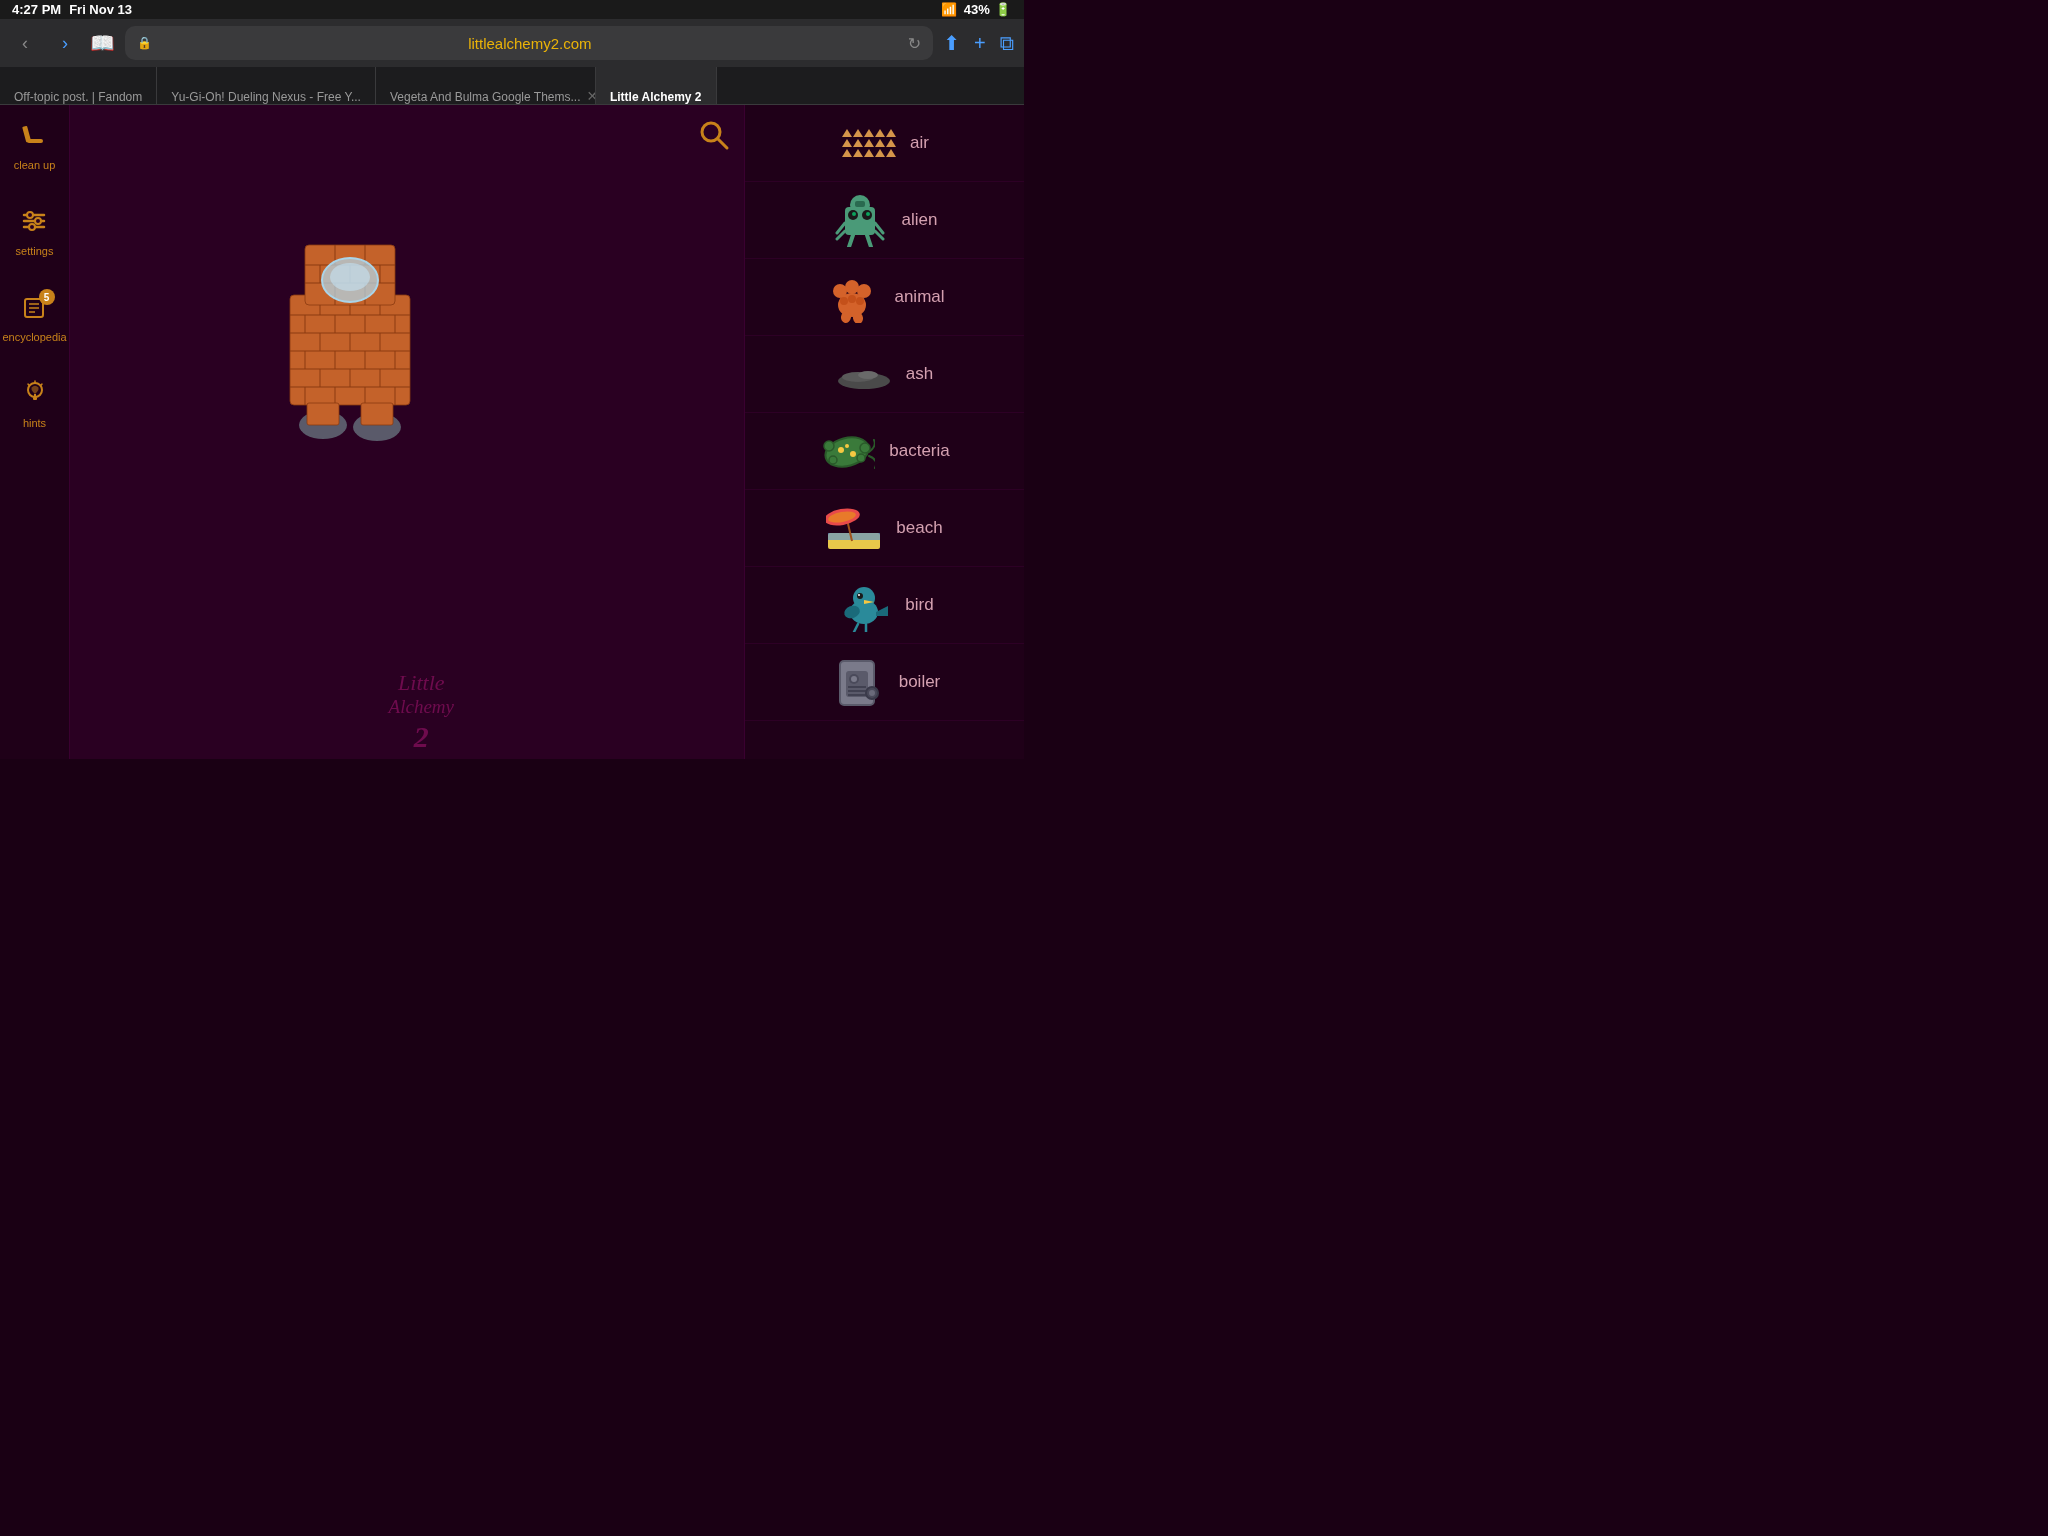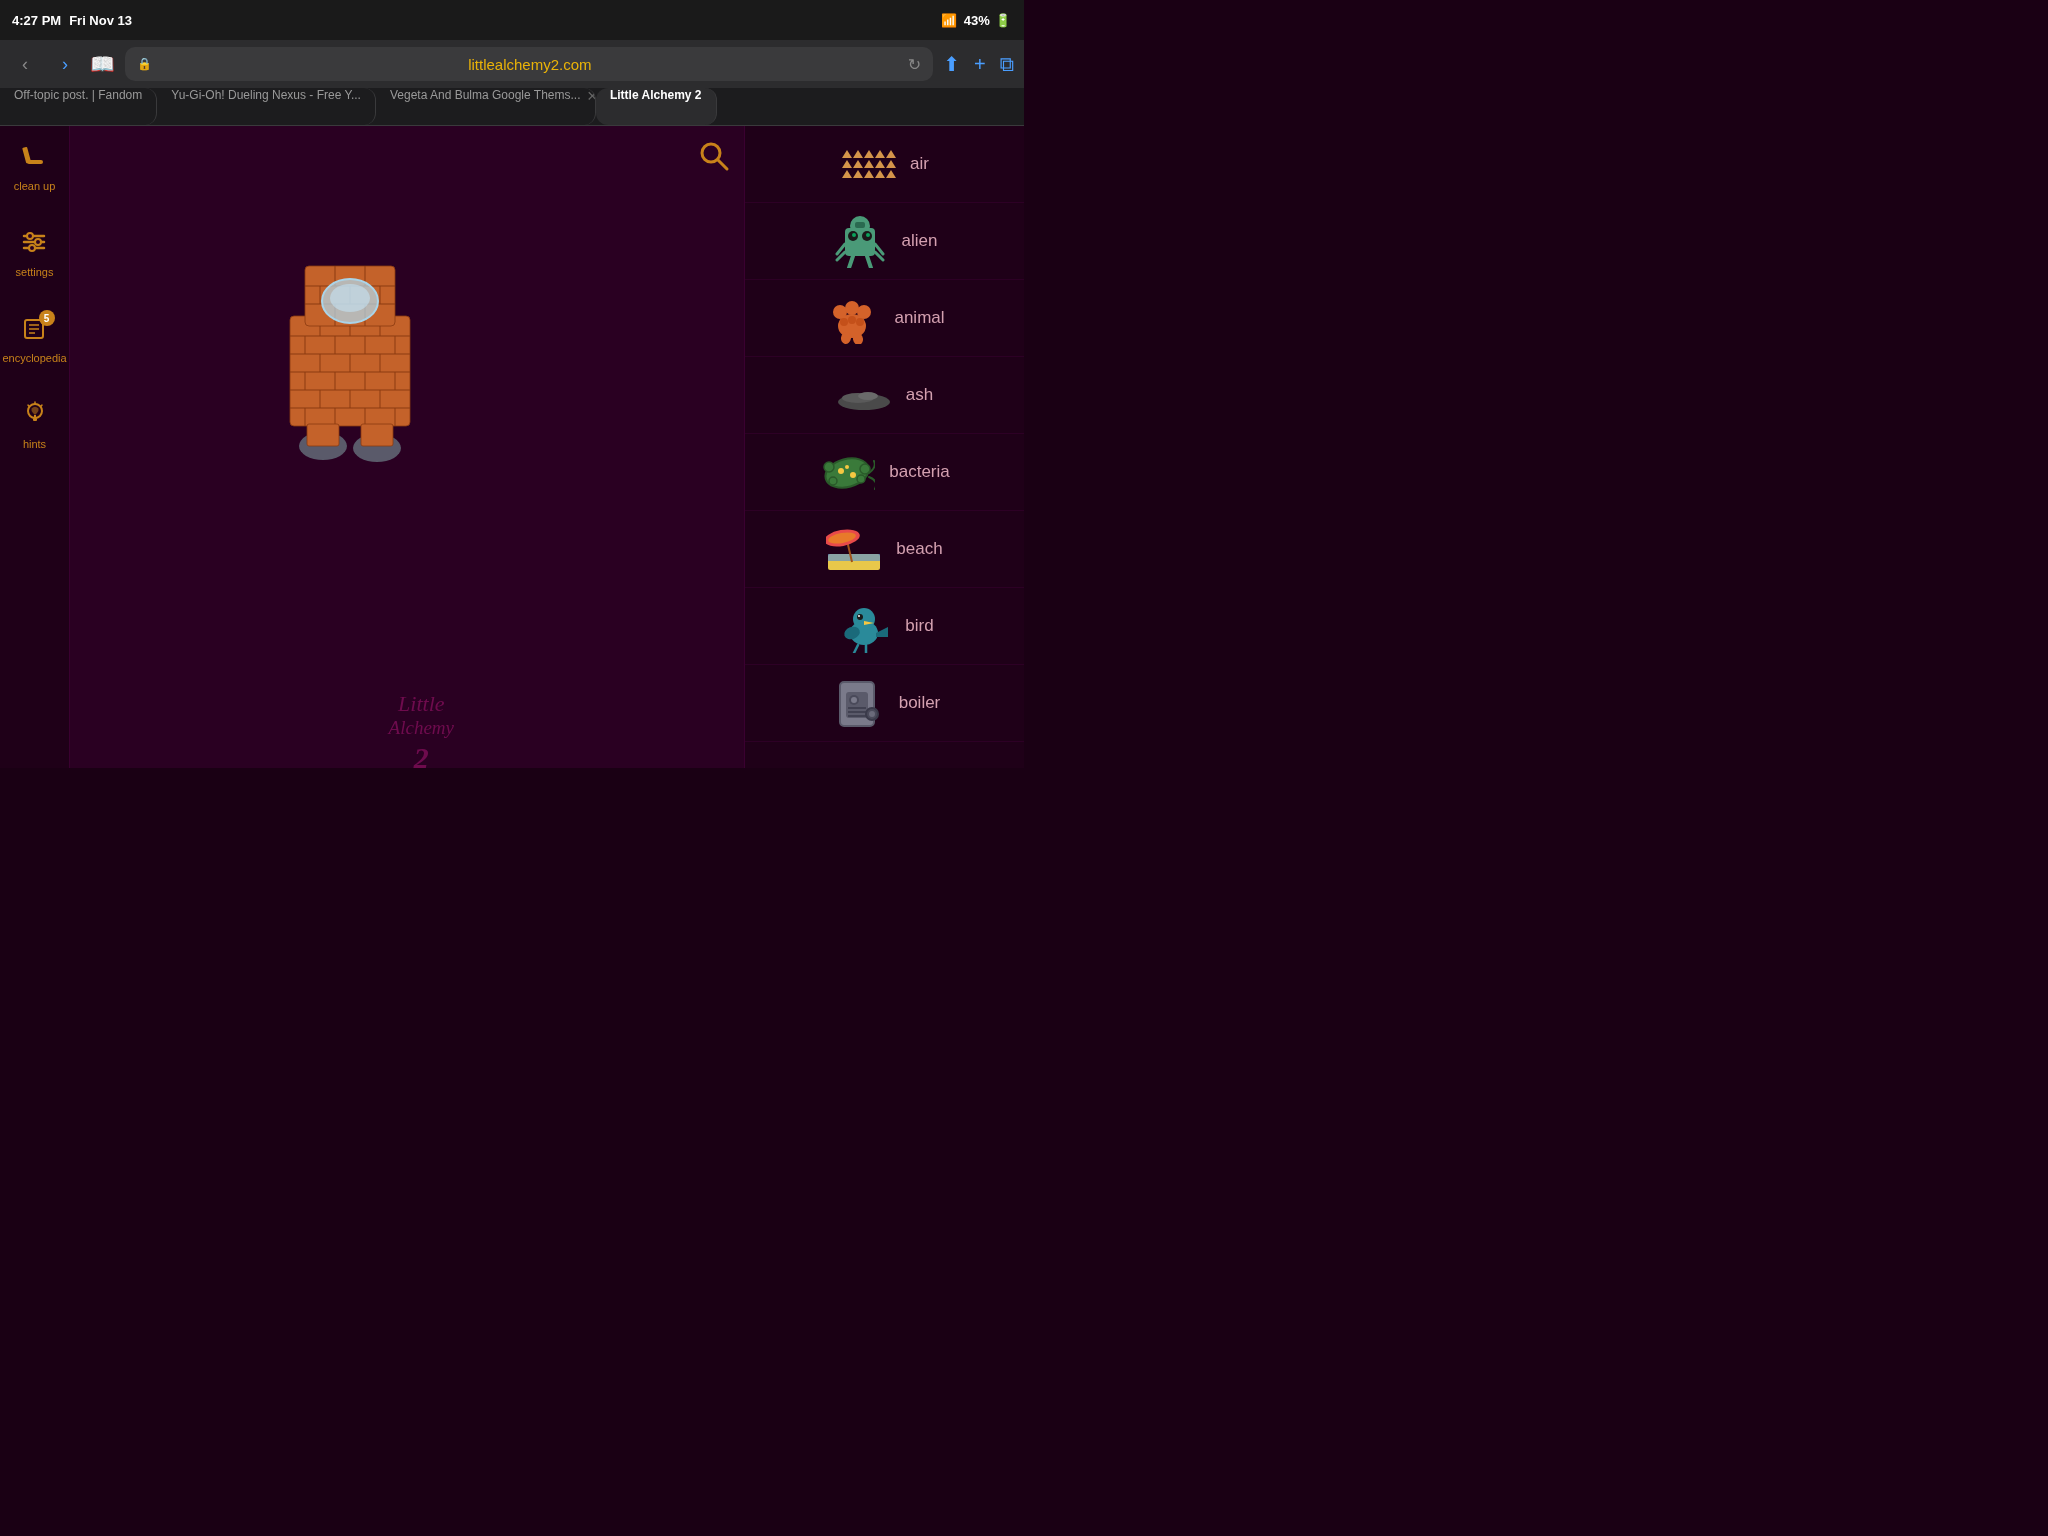--- a/index.html
+++ b/index.html
@@ -8,21 +8,21 @@
       font-family: -apple-system, BlinkMacSystemFont, 'Segoe UI', sans-serif;
       width: 1024px;
       height: 768px;
       overflow: hidden;
       position: relative;
     }
 
     
     .status-bar {
       background: #1a1a1a;
-      height: 40px;
+      height: 19px;
       display: flex;
       align-items: center;
       justify-content: space-between;
       padding: 0 12px;
       color: white;
       font-size: 13px;
       font-weight: 600;
     }
     .status-left { display: flex; gap: 8px; align-items: center; }
     .status-right { display: flex; gap: 6px; align-items: center; }
@@ -86,31 +86,30 @@
     
     .tabs-bar {
       background: #1c1c1e;
       height: 38px;
       display: flex;
       align-items: stretch;
       border-bottom: 1px solid #3a3a3c;
     }
     .tab {
       display: flex;
-      align-items: flex-start;
+      align-items: flex-end;
       padding: 0 14px;
       color: #999;
       font-size: 12px;
       border-right: 1px solid #3a3a3c;
       cursor: pointer;
       max-width: 220px;
       white-space: nowrap;
       overflow: hidden;
       text-overflow: ellipsis;
-      border-radius: 12px;
     }
     .tab.active {
       background: #2c2c2e;
       color: white;
       font-weight: 600;
     }
     .tab-close {
       margin-left: 6px;
       color: #666;
       cursor: pointer;

